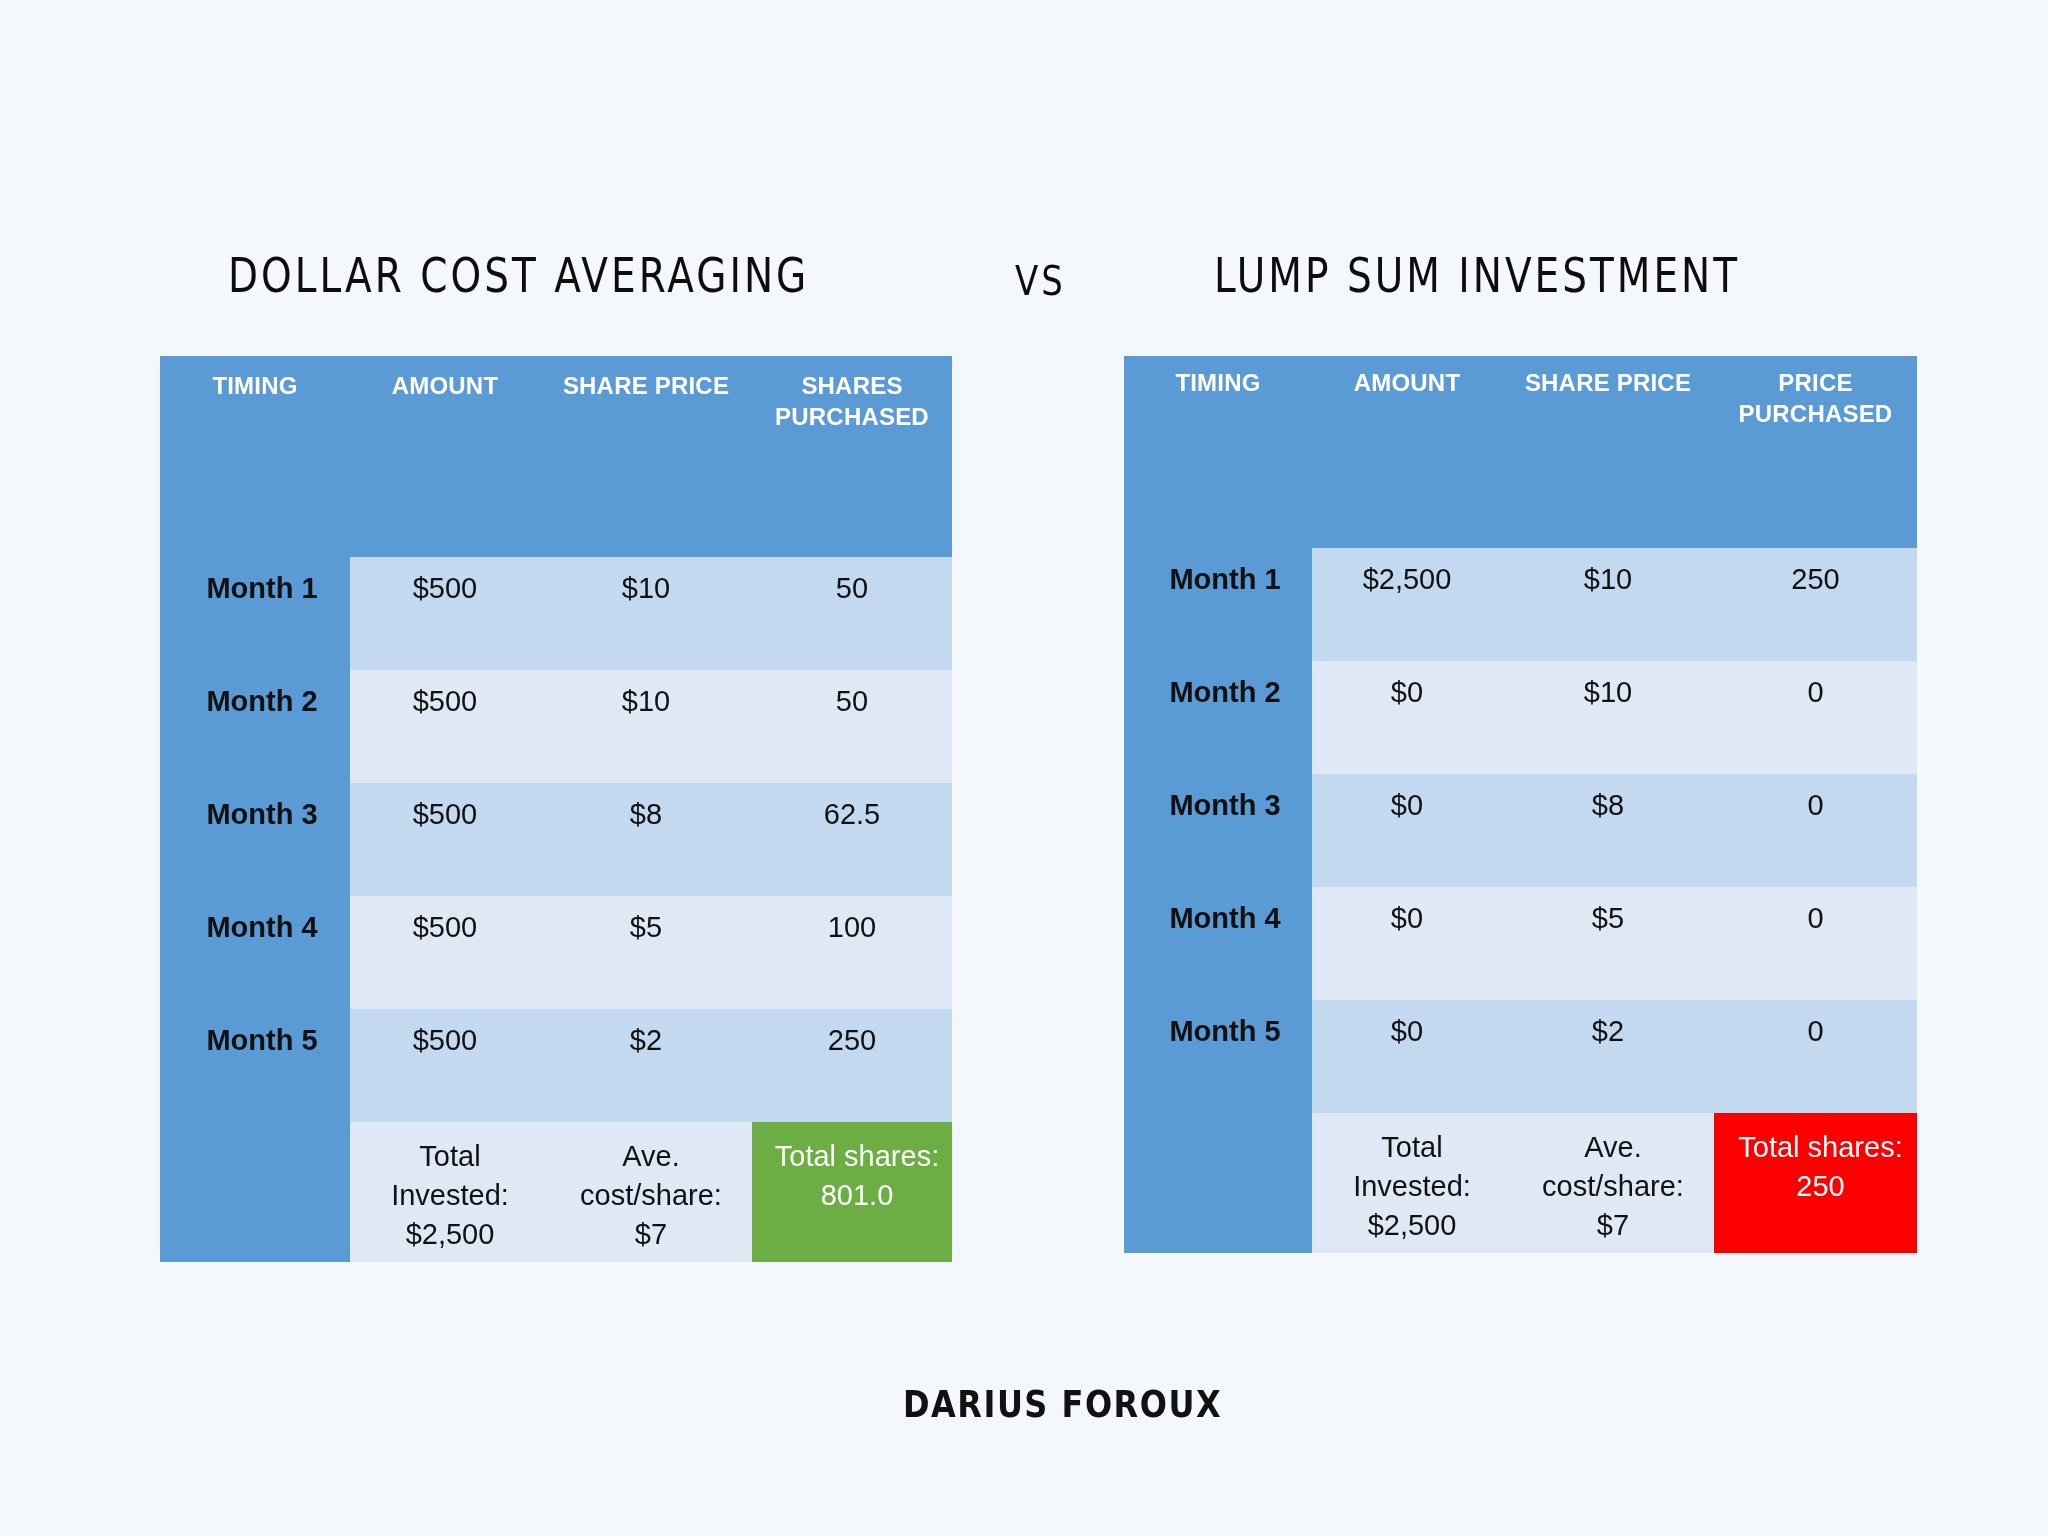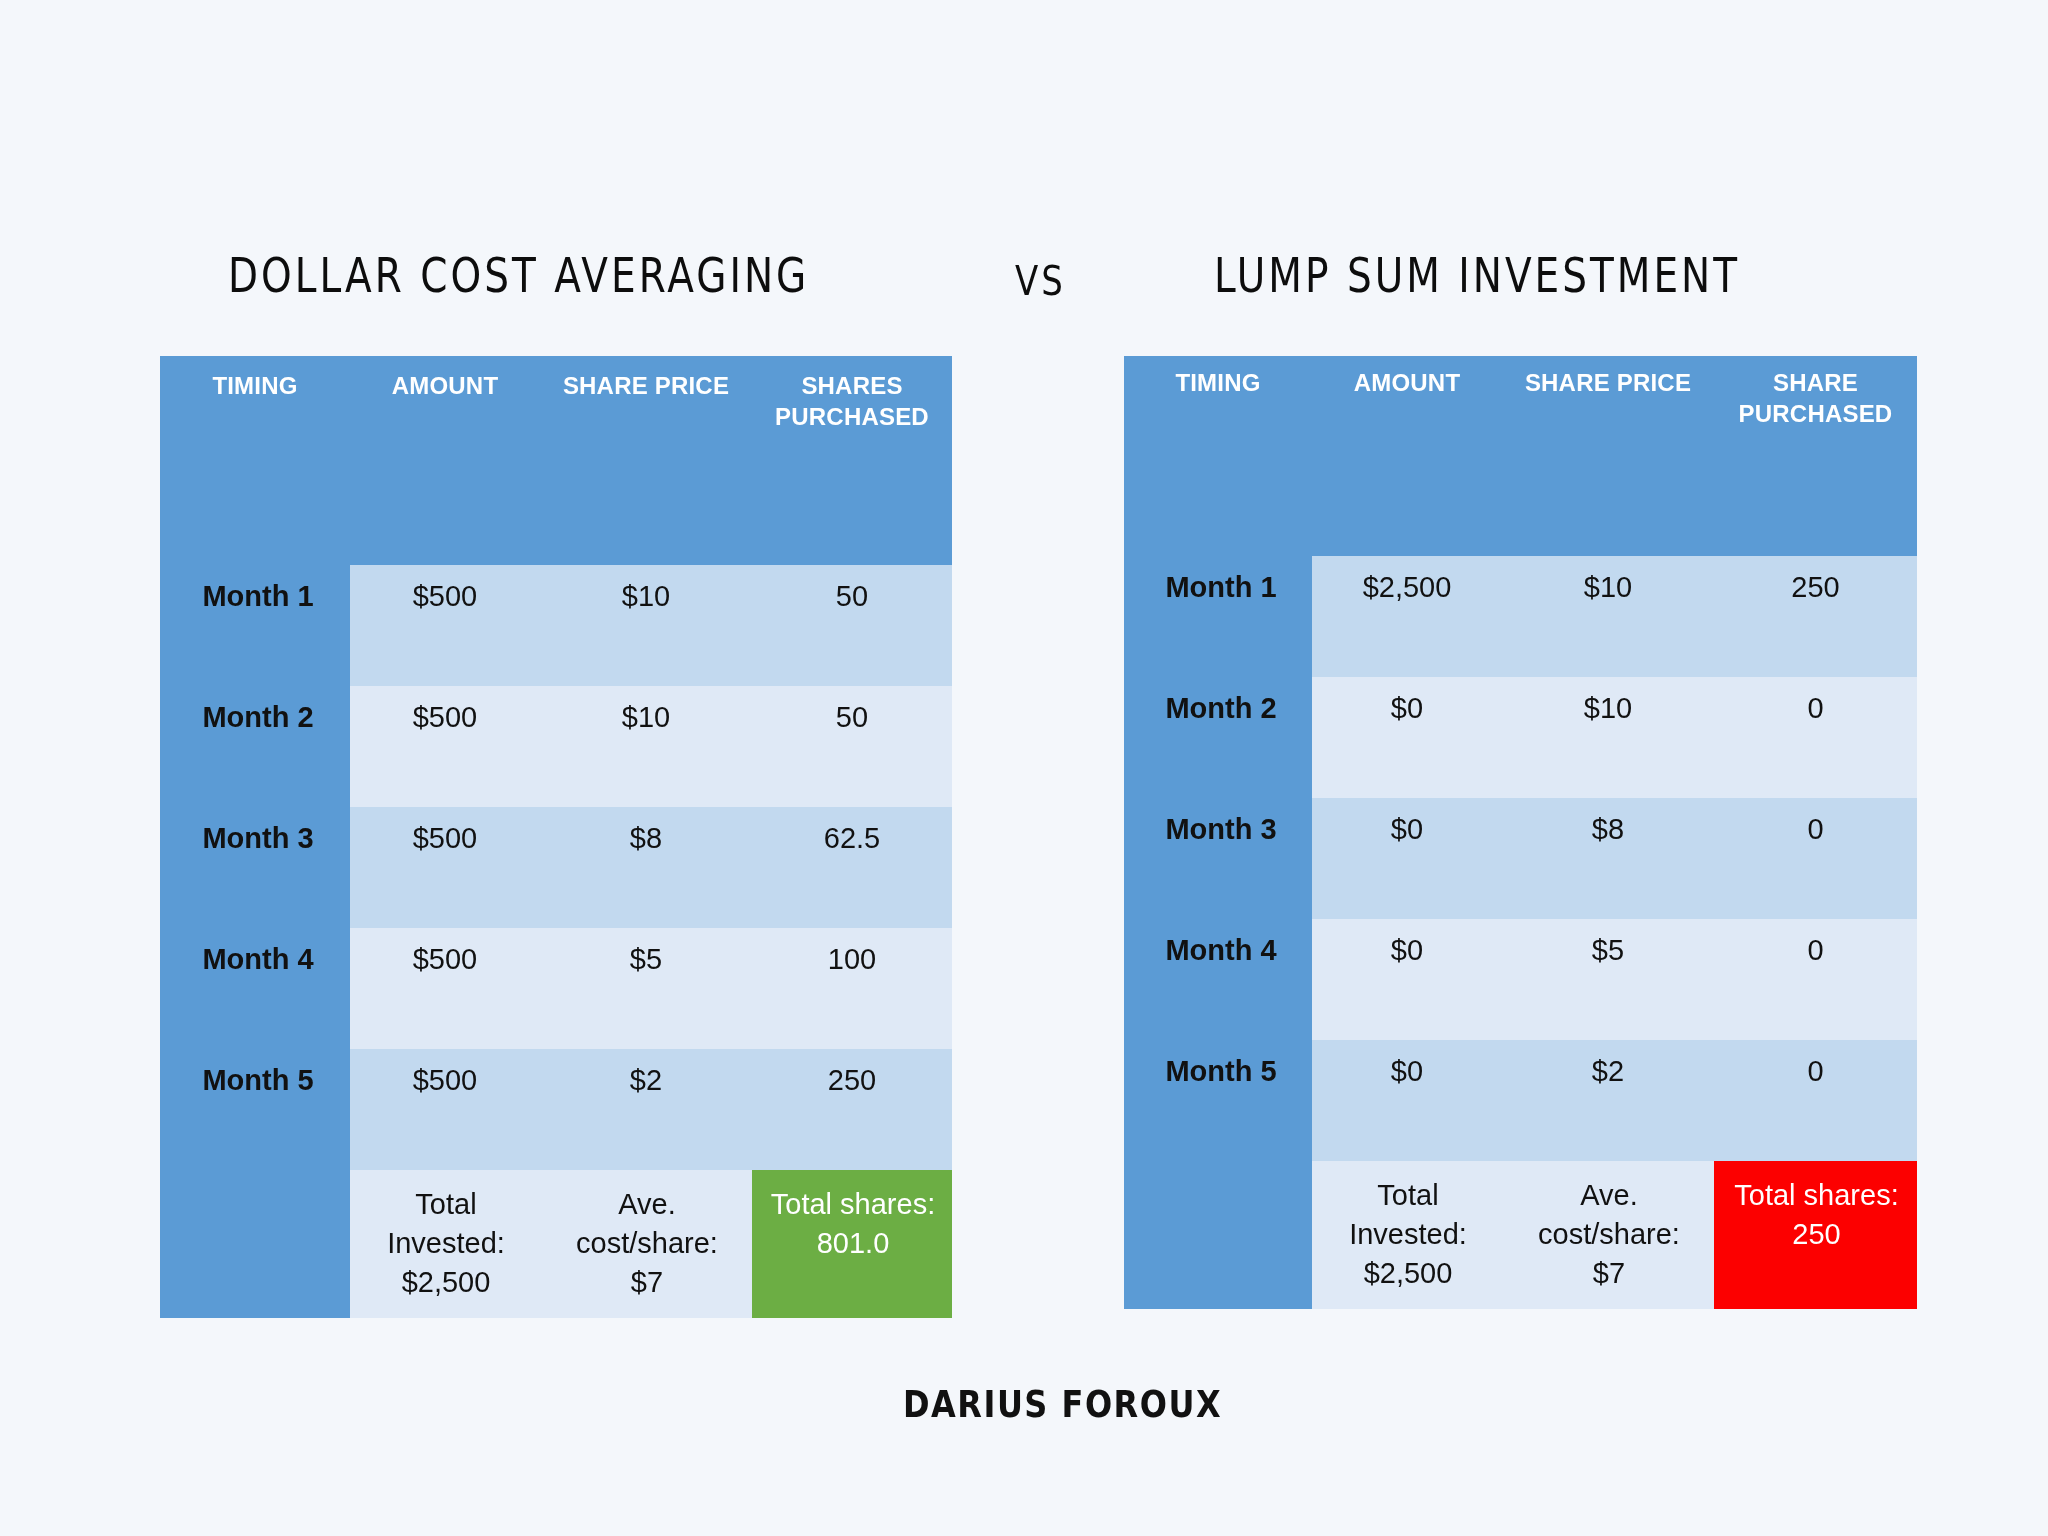--- a/index.html
+++ b/index.html
@@ -63,21 +63,21 @@
   .table col.c-amount { width: 190px; }
   .table col.c-price  { width: 212px; }
   .table col.c-shares { width: 200px; }
 
   #table-right col.c-timing { width: 188px; }
   #table-right col.c-amount { width: 190px; }
   #table-right col.c-price  { width: 212px; }
   #table-right col.c-shares { width: 203px; }
 
   .table td, .table th {
-    padding: 16px;
+    padding: 8px;
     margin: 0;
     border: none;
   }
 
   
   .hdr-row th {
     background: #5b9bd5;
     color: #ffffff;
     font-size: 24px;
     font-weight: bold;
@@ -240,21 +240,21 @@
       <col class="c-amount">
       <col class="c-price">
       <col class="c-shares">
   </colgroup>
   <thead>
     <tr class="hdr-row">
       <th>TIMING</th>
       <th>AMOUNT</th>
       <th>SHARE PRICE</th>
       <th>
-        <span>SHARE</span><br>
+        <span>PRICE</span><br>
         <span>PURCHASED</span>
       </th>
     </tr>
   </thead>
   <tbody>
     <tr class="row-dark">
       <td class="cell-timing">Month 1</td>
       <td class="cell-amount">$2,500</td>
       <td class="cell-price">$10</td>
       <td class="cell-shares">250</td>

